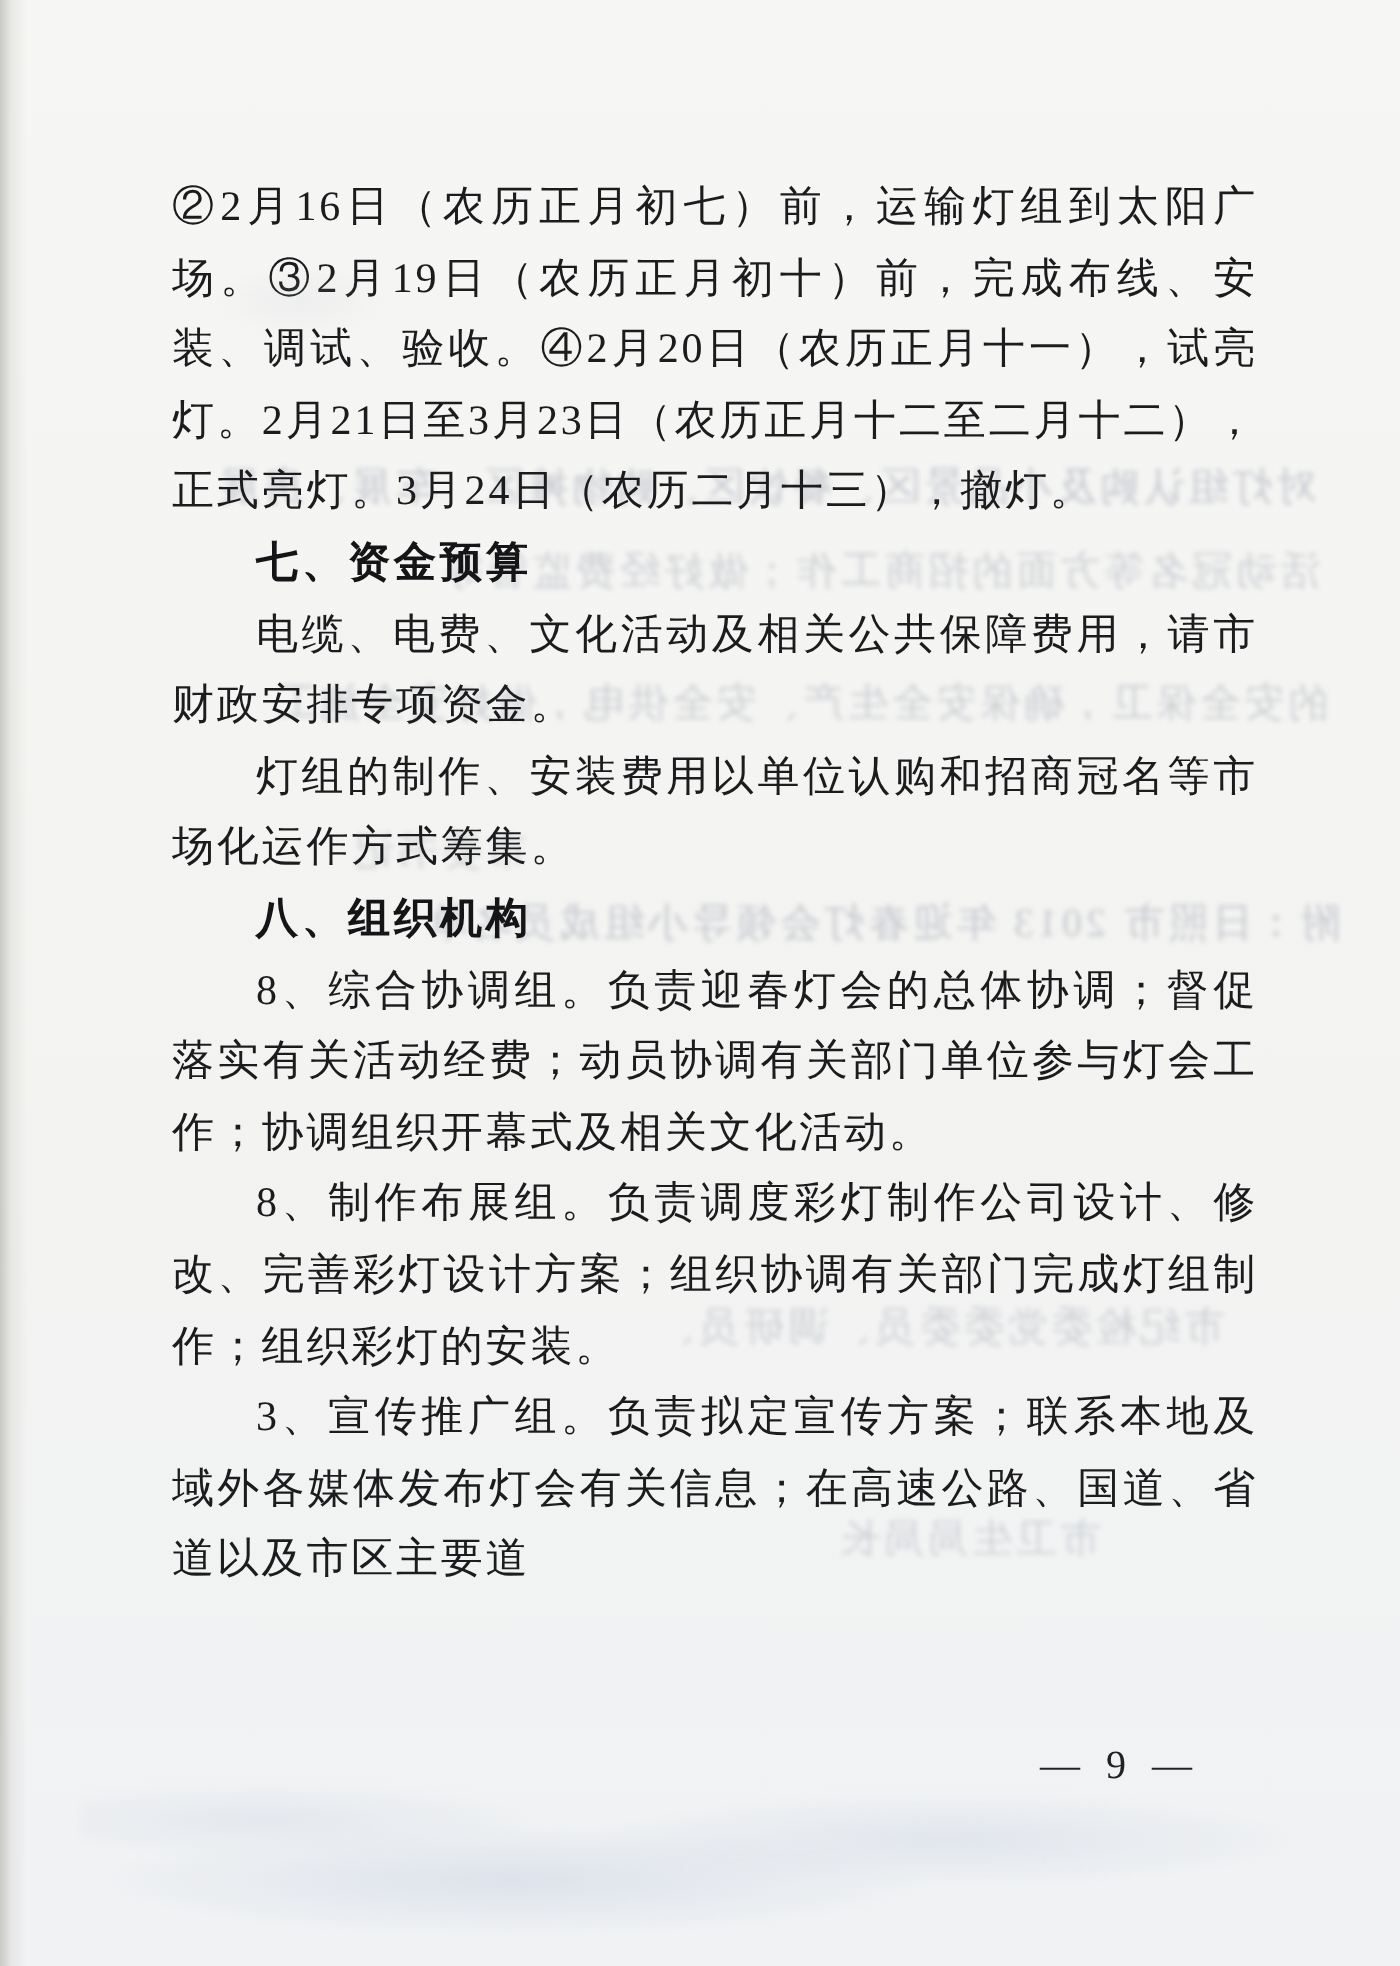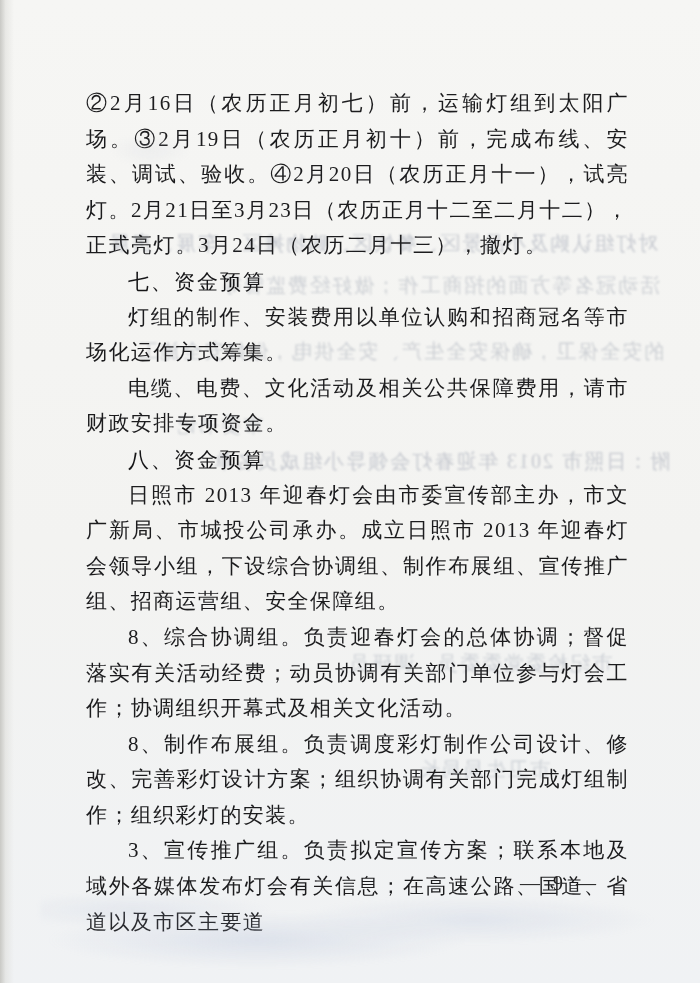--- a/index.html
+++ b/index.html
@@ -37,21 +37,21 @@
   }
 
   .content{
     position:absolute;left:86px;top:86px;width:543px;
     font-size:21px;line-height:35.6px;color:#1c1c1e;
     letter-spacing:1.4px;text-align:justify;
   }
   .para{margin:0;text-indent:2em;}
   .para.no-indent{text-indent:0;}
   .heading{
-    margin:0;text-indent:2em;font-weight:normal;
+    margin:0;text-indent:2em;font-weight:bold;
     font-family:"Liberation Sans","DejaVu Sans",sans-serif;
     letter-spacing:2px;color:#151517;
   }
 
   .page-number{
     position:absolute;top:872px;left:520px;width:120px;
     font-size:20px;letter-spacing:4px;color:#222;
     font-family:"Liberation Serif","DejaVu Serif",serif;
   }
 
@@ -82,24 +82,23 @@
   <div class="ghost g2">活动冠名等方面的招商工作；做好经费监管等</div>
   <div class="ghost g3">的安全保卫，确保安全生产、安全供电，做好安全施工</div>
   <div class="ghost g4">市委书记</div>
   <div class="ghost g5">附：日照市 2013 年迎春灯会领导小组成员名单</div>
   <div class="ghost g6">市纪检委党委委员、调研员、</div>
   <div class="ghost g7">市卫生局局长</div>
 
   <div class="content">
     <p class="para no-indent">②2月16日（农历正月初七）前，运输灯组到太阳广场。③2月19日（农历正月初十）前，完成布线、安装、调试、验收。④2月20日（农历正月十一），试亮灯。2月21日至3月23日（农历正月十二至二月十二），正式亮灯。3月24日（农历二月十三），撤灯。</p>
     <p class="heading">七、资金预算</p>
+    <p class="para">电缆、电费、文化活动及相关公共保障费用，请市财政安排专项资金。</p>
     <p class="para">灯组的制作、安装费用以单位认购和招商冠名等市场化运作方式筹集。</p>
-    <p class="para">电缆、电费、文化活动及相关公共保障费用，请市财政安排专项资金。</p>
-    <p class="heading">八、资金预算</p>
-    <p class="para">日照市 2013 年迎春灯会由市委宣传部主办，市文广新局、市城投公司承办。成立日照市 2013 年迎春灯会领导小组，下设综合协调组、制作布展组、宣传推广组、招商运营组、安全保障组。</p>
+    <p class="heading">八、组织机构</p>
     <p class="para">8、综合协调组。负责迎春灯会的总体协调；督促落实有关活动经费；动员协调有关部门单位参与灯会工作；协调组织开幕式及相关文化活动。</p>
     <p class="para">8、制作布展组。负责调度彩灯制作公司设计、修改、完善彩灯设计方案；组织协调有关部门完成灯组制作；组织彩灯的安装。</p>
     <p class="para">3、宣传推广组。负责拟定宣传方案；联系本地及域外各媒体发布灯会有关信息；在高速公路、国道、省道以及市区主要道</p>
   </div>
 
   <div class="page-number">— 9 —</div>
 
   <div class="smudge s1"></div>
   <div class="smudge s2"></div>
 </div>

